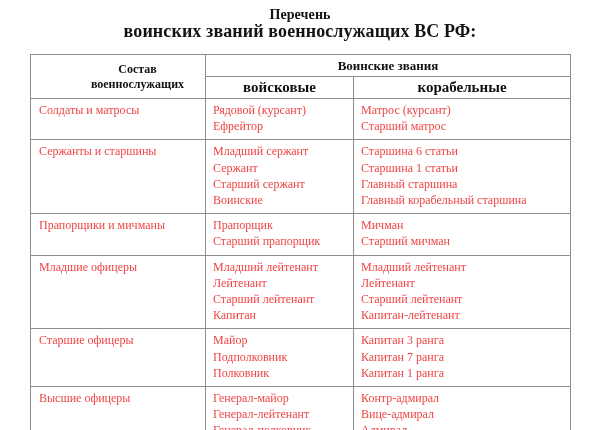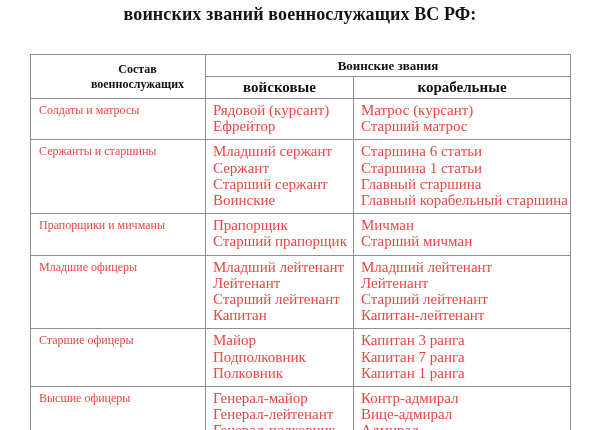--- a/index.html
+++ b/index.html
@@ -103,31 +103,32 @@
     padding-left: 8px;
   }
 
   .rank-list {
     margin: 0;
     padding: 0;
     list-style: none;
   }
   .rank-list li {
     white-space: nowrap;
-    font-size: 15px;
+    font-size: 12px;
     line-height: 16.2px;
     font-family: Liberation Serif, serif;
   }
 </style>
 </head>
 <body>
 
 <div class="page">
 
   <div class="title-block">
+    <div class="title-line title-line-1">Перечень</div>
     <div class="title-line title-line-2">воинских званий военнослужащих ВС РФ:</div>
   </div>
 
   <div class="table-wrap">
     <table class="ranks">
       <colgroup>
         <col class="c-category">
         <col class="c-army">
         <col class="c-navy">
       </colgroup>

